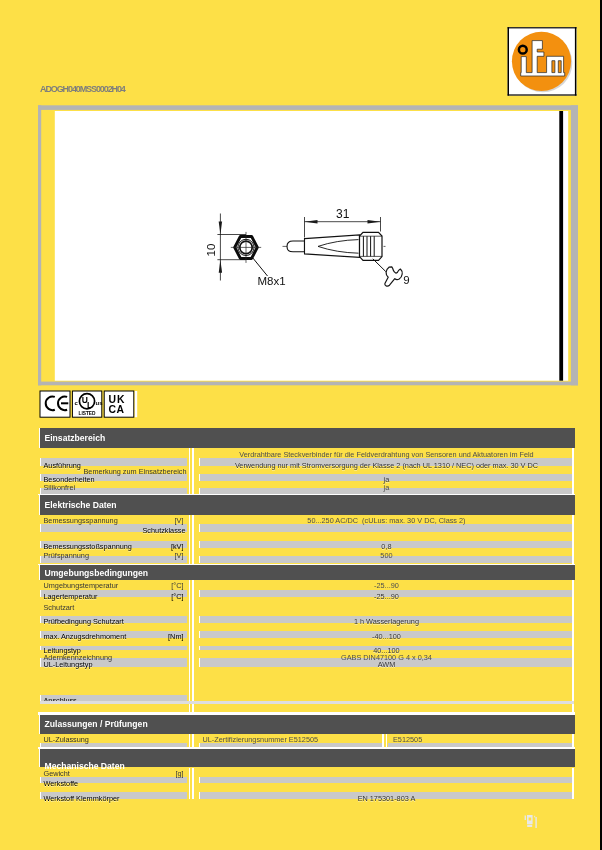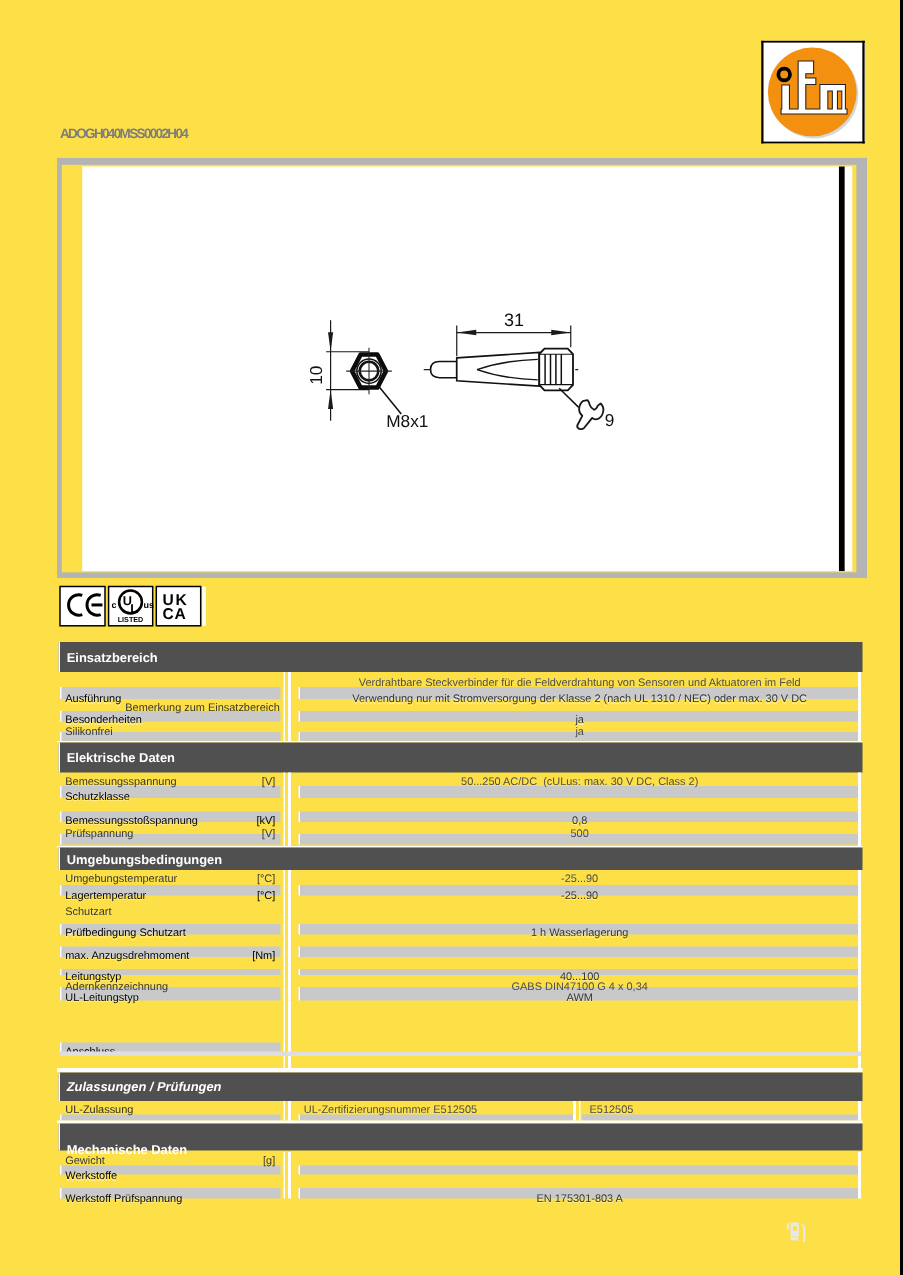--- a/index.html
+++ b/index.html
@@ -212,21 +212,21 @@
 
 <div class="band" style="left:39.7px;top:555.9px;width:146.6px;height:7.5px;border-left:1.8px solid #fff;"></div>
 <div class="band" style="left:199.4px;top:555.9px;width:371.3px;height:7.5px;border-left:1.4px solid #fff;"></div>
 
 <div class="wh" style="left:38.2px;top:563.6px;width:537.3px;height:1.5px;"></div>
 
 <div class="lab" style="top:516.2px;color:#363636;">Bemessungsspannung</div>
 <div class="unit" style="top:516.2px;color:#363636;">[V]</div>
 <div class="val" style="top:516.2px;color:#4e4e4e;">50...250 AC/DC&nbsp;&nbsp;(cULus: max. 30 V DC, Class 2)</div>
 
-<div class="lab hal" style="top:525.8px;color:#000;">Schutzklasse</div>
+<div class="lab hal" style="top:525.8px;color:#000;text-align:right;">Schutzklasse</div>
 
 <div class="lab hal" style="top:542.2px;color:#000;">Bemessungsstoßspannung</div>
 <div class="unit" style="top:542.2px;color:#000;">[kV]</div>
 <div class="val hal" style="top:542.2px;color:#333;">0,8</div>
 
 <div class="lab" style="top:551px;color:#363636;">Prüfspannung</div>
 <div class="unit" style="top:551px;color:#363636;">[V]</div>
 <div class="val" style="top:551px;color:#4e4e4e;">500</div>
 
 <div class="hdr" style="top:565.1px;height:15.2px;">
@@ -260,20 +260,21 @@
 <div class="unit" style="top:591.5px;color:#000;">[°C]</div>
 <div class="val hal" style="top:591.5px;color:#333;">-25...90</div>
 
 <div class="lab" style="top:603.3px;color:#363636;">Schutzart</div>
 
 <div class="lab hal" style="top:616.8px;color:#000;">Prüfbedingung Schutzart</div>
 <div class="val hal" style="top:616.8px;color:#333;">1 h Wasserlagerung</div>
 
 <div class="lab hal" style="top:632px;color:#000;">max. Anzugsdrehmoment</div>
 <div class="unit" style="top:632px;color:#000;">[Nm]</div>
+<div class="val hal" style="top:632px;color:#333;">-40...100</div>
 
 <div class="lab hal" style="top:646.3px;color:#000;">Leitungstyp</div>
 <div class="val hal" style="top:646.3px;color:#333;">40...100</div>
 
 <div class="lab" style="top:653.3px;color:#363636;">Adernkennzeichnung</div>
 <div class="val" style="top:653.3px;color:#4e4e4e;">GABS DIN47100 G 4 x 0,34</div>
 
 <div class="lab hal" style="top:660.3px;color:#000;">UL-Leitungstyp</div>
 <div class="val hal" style="top:660.3px;color:#333;">AWM</div>
 
@@ -283,21 +284,21 @@
 
 <div class="band" style="left:39.7px;top:694.5px;width:146.6px;height:6.7px;border-left:1.8px solid #fff;"></div>
 
 <div class="lab" style="top:695.6px;color:#000;">Anschluss</div>
 
 <div class="abs" style="left:39.7px;top:701.2px;width:534.5px;height:2.4px;background:#dedede;"></div>
 
 <div class="wh" style="left:38.2px;top:712.2px;width:537.3px;height:2.9px;"></div>
 
 <div class="hdr" style="top:715.1px;height:18.7px;">
-      <span style="top:4px;font-style:italic;">Zulassungen / Prüfungen</span>
+      <span style="top:4px;">Zulassungen / Prüfungen</span>
     </div>
 
 <div class="wv" style="left:189px;top:733.8px;width:1.4px;height:13.4px;"></div>
 <div class="wv" style="left:192.4px;top:733.8px;width:1.6px;height:13.4px;"></div>
 <div class="wv" style="left:382.3px;top:733.8px;width:1.5px;height:13.4px;"></div>
 <div class="wv" style="left:385.6px;top:733.8px;width:1.5px;height:13.4px;"></div>
 <div class="wv" style="left:572.1px;top:733.8px;width:2.1px;height:13.4px;"></div>
 
 <div class="band" style="left:39.7px;top:742.9px;width:146.6px;height:4.3px;border-left:1.8px solid #fff;"></div>
 <div class="band" style="left:199.4px;top:742.9px;width:181.5px;height:4.3px;border-left:1.4px solid #fff;"></div>
@@ -321,16 +322,16 @@
 <div class="band" style="left:199.4px;top:776.9px;width:371.3px;height:6.3px;border-left:1.4px solid #fff;"></div>
 
 <div class="band" style="left:39.7px;top:792.2px;width:146.6px;height:6.8px;border-left:1.8px solid #fff;"></div>
 <div class="band" style="left:199.4px;top:792.2px;width:371.3px;height:6.8px;border-left:1.4px solid #fff;"></div>
 
 <div class="lab" style="top:768.5px;color:#363636;">Gewicht</div>
 <div class="unit" style="top:768.5px;color:#363636;">[g]</div>
 
 <div class="lab hal" style="top:778.6px;color:#000;">Werkstoffe</div>
 
-<div class="lab hal" style="top:793.8px;color:#000;">Werkstoff Prüfspannung</div>
+<div class="lab hal" style="top:793.8px;color:#000;">Werkstoff Klemmkörper</div>
 <div class="val hal" style="top:793.8px;color:#333;">EN 175301-803 A</div>
 
 </div>
 
 </body></html>

